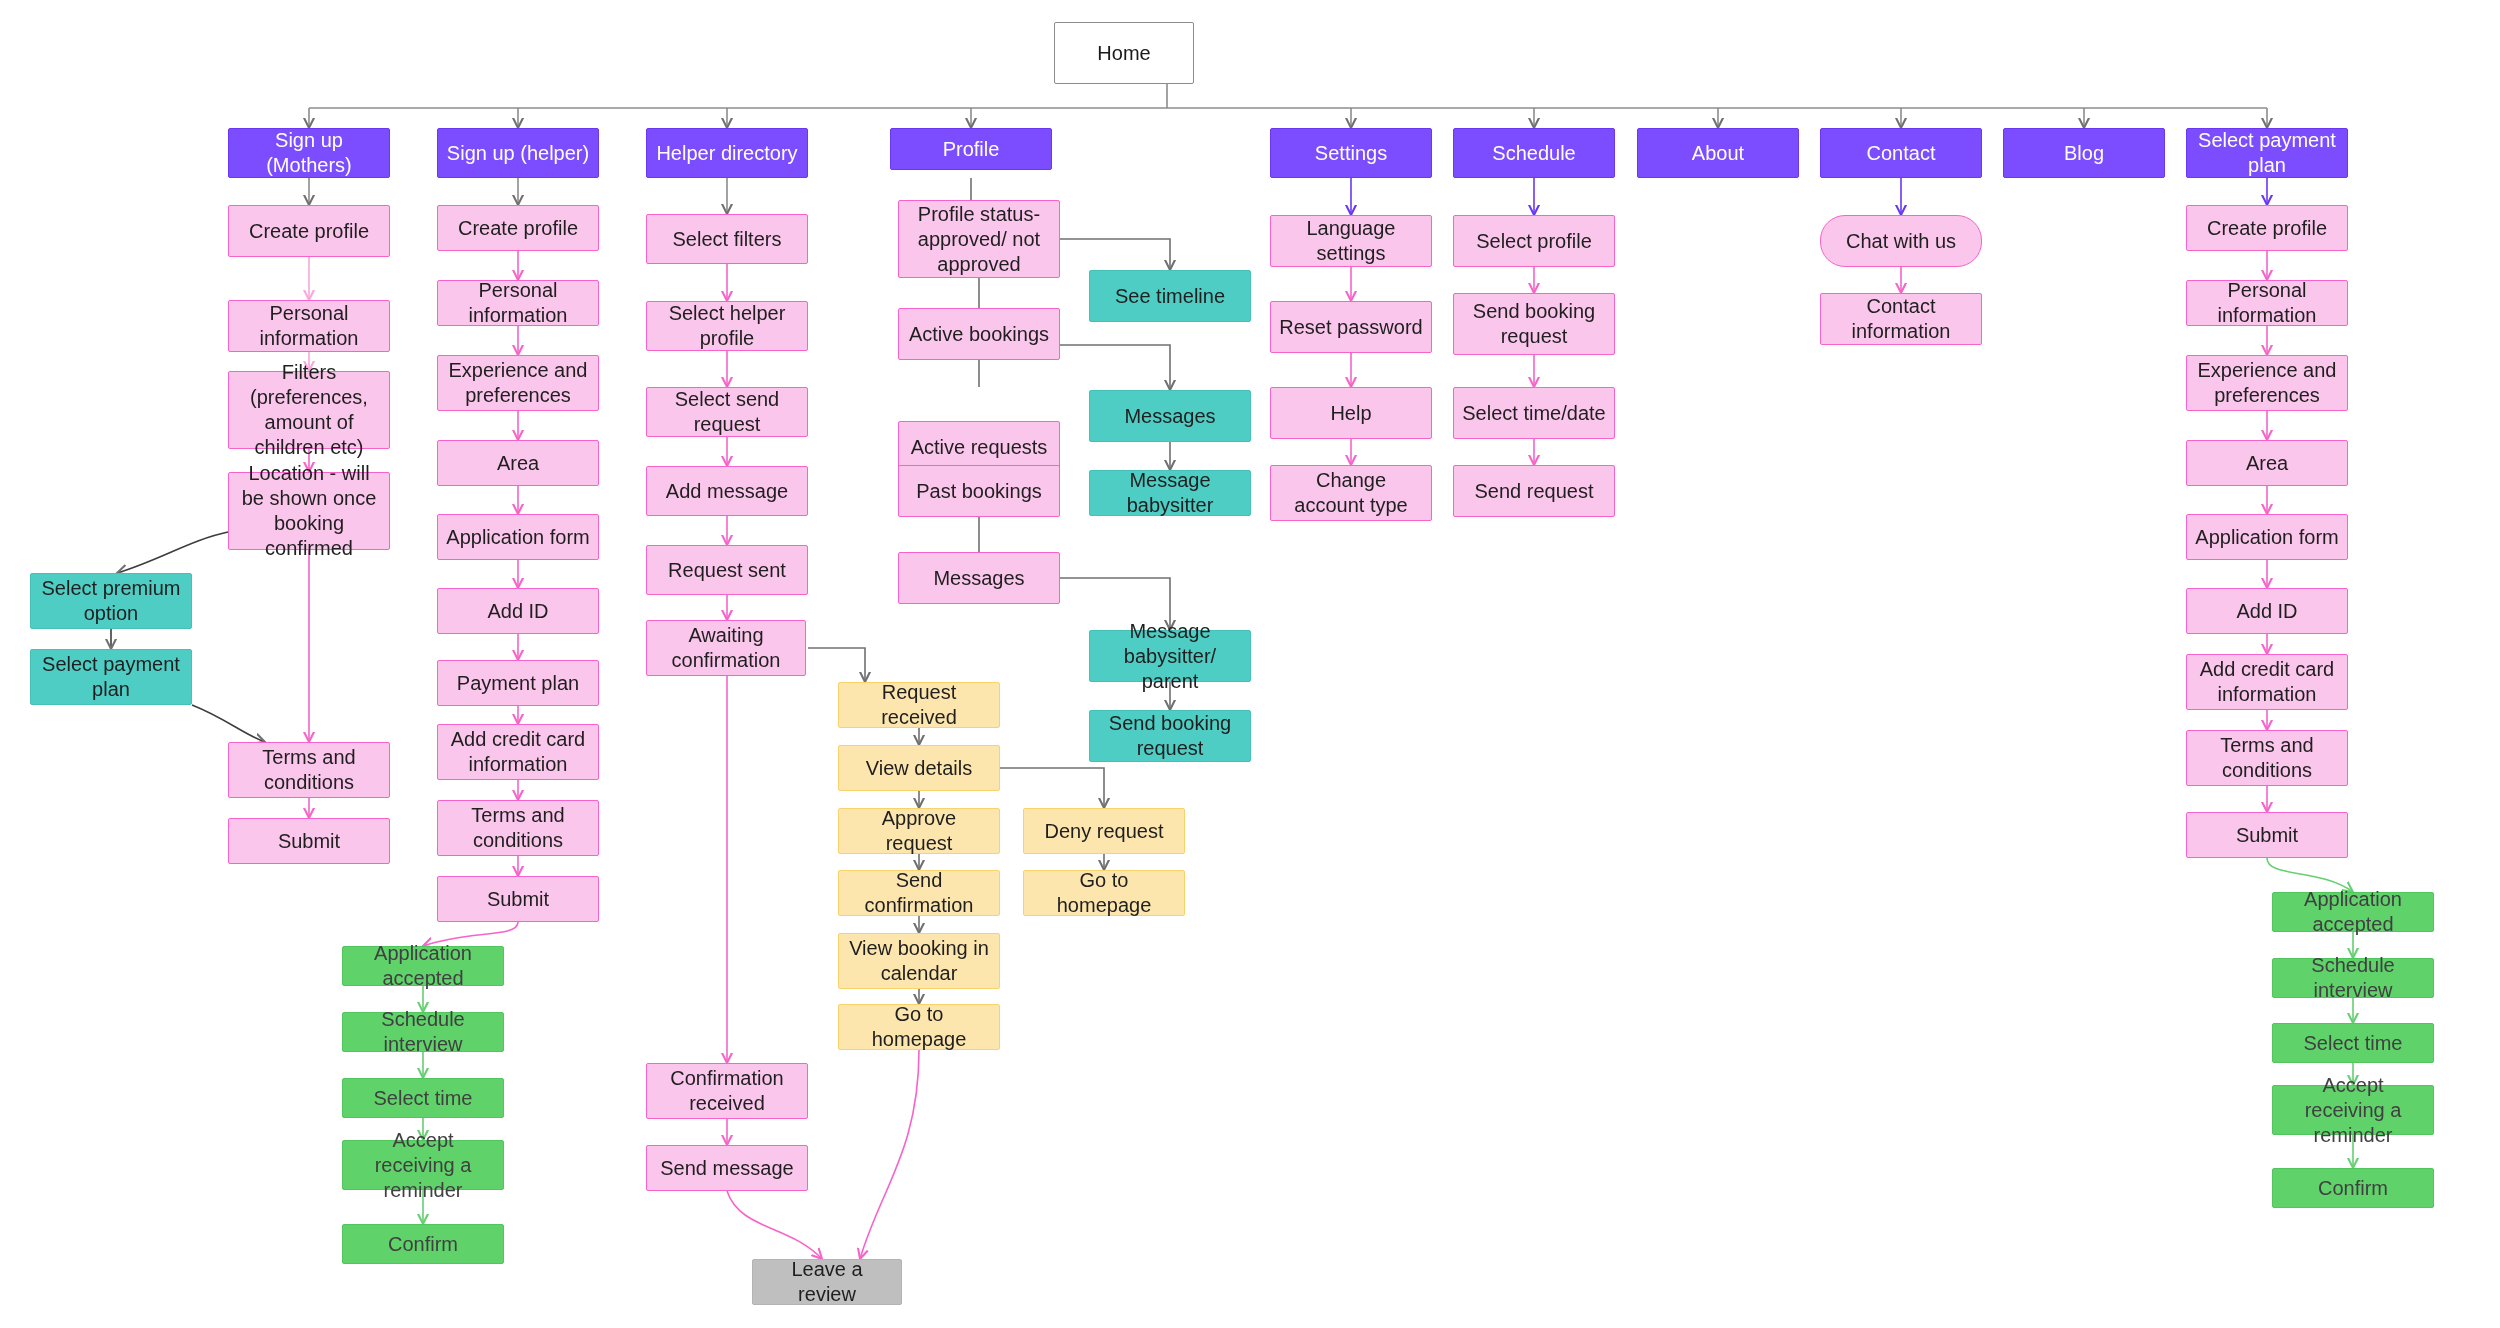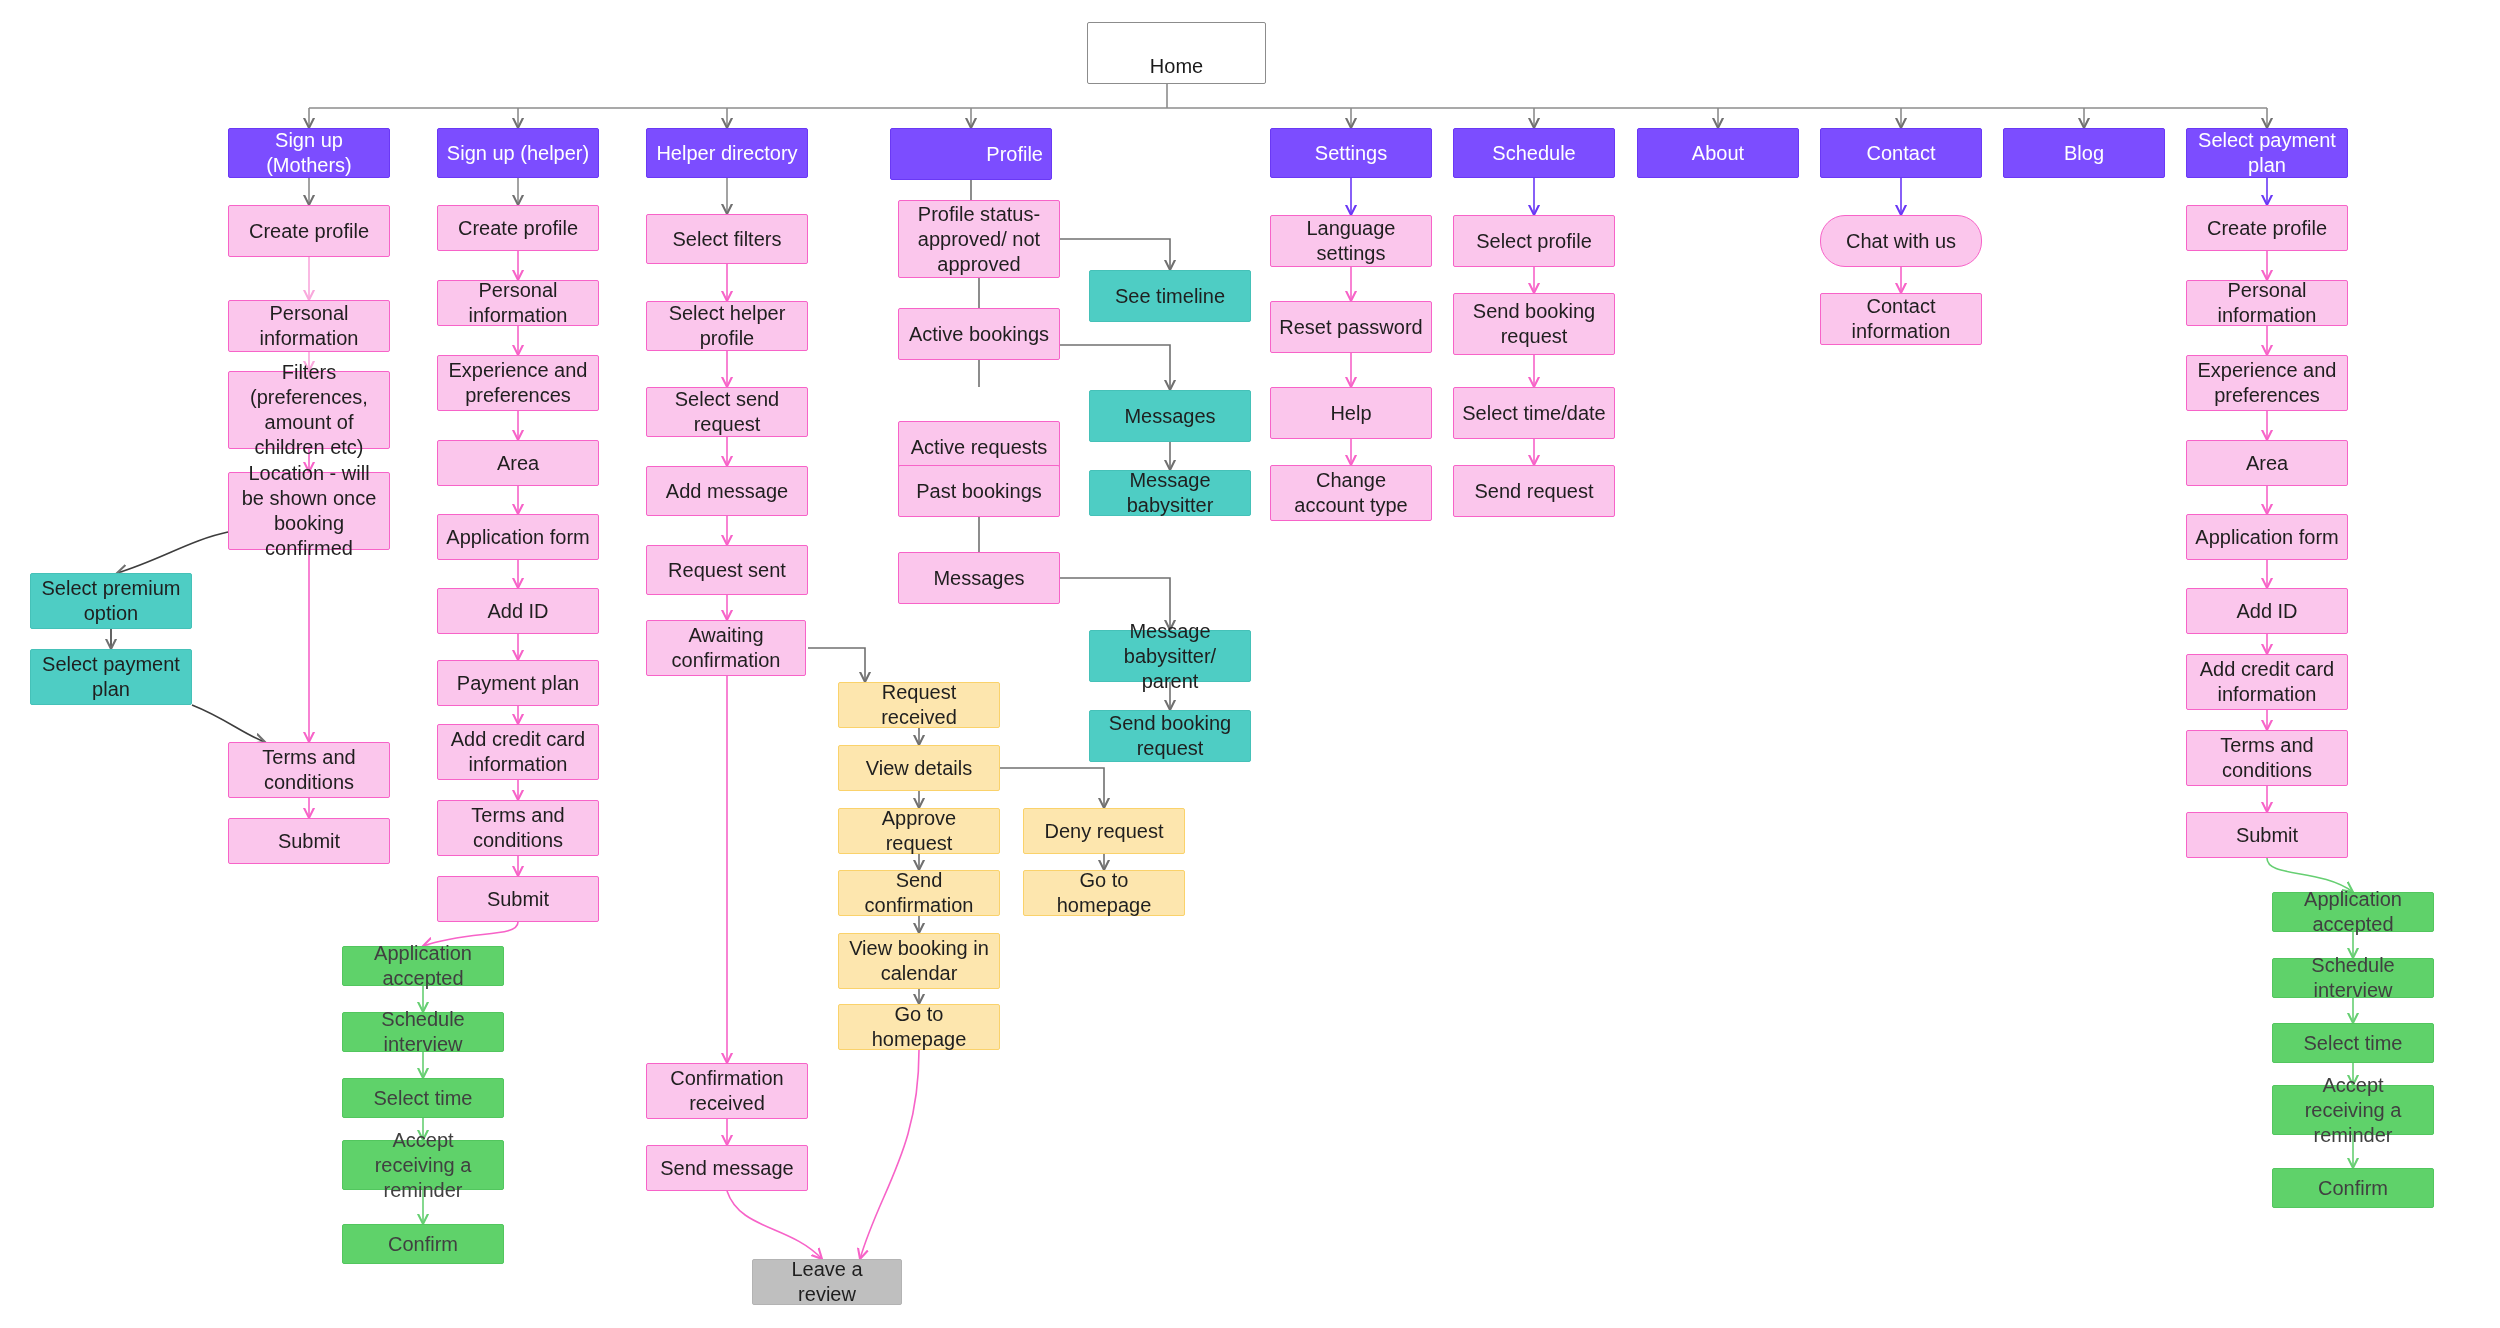--- a/index.html
+++ b/index.html
@@ -221,33 +221,33 @@
     </g>
 
     <g fill="none" stroke="#66cf72" stroke-width="1.6">
       <path d="M2353,932 L2353,958" marker-end="url(#ah-green)"></path>
       <path d="M2353,998 L2353,1023" marker-end="url(#ah-green)"></path>
       <path d="M2353,1063 L2353,1085" marker-end="url(#ah-green)"></path>
       <path d="M2353,1135 L2353,1168" marker-end="url(#ah-green)"></path>
     </g>
   </svg>
 
-<div class="node n-root" style="left: 1087px; top: 22px; width: 179px; height: 62px; align-items: flex-end;">
+<div class="node n-root" style="left: 1054px; top: 22px; width: 140px; height: 62px;">
       <span>Home</span>
     </div>
     <div class="node n-purple" style="left: 228px; top: 128px; width: 162px; height: 50px;">
       <span>Sign up (Mothers)</span>
     </div>
     <div class="node n-purple" style="left: 437px; top: 128px; width: 162px; height: 50px;">
       <span>Sign up (helper)</span>
     </div>
     <div class="node n-purple" style="left: 646px; top: 128px; width: 162px; height: 50px;">
       <span>Helper directory</span>
     </div>
-    <div class="node n-purple" style="left: 890px; top: 128px; width: 162px; height: 52px; justify-content: flex-end;">
+    <div class="node n-purple" style="left: 890px; top: 128px; width: 162px; height: 42px;">
       <span>Profile</span>
     </div>
     <div class="node n-purple" style="left: 1270px; top: 128px; width: 162px; height: 50px;">
       <span>Settings</span>
     </div>
     <div class="node n-purple" style="left: 1453px; top: 128px; width: 162px; height: 50px;">
       <span>Schedule</span>
     </div>
     <div class="node n-purple" style="left: 1637px; top: 128px; width: 162px; height: 50px;">
       <span>About</span>

